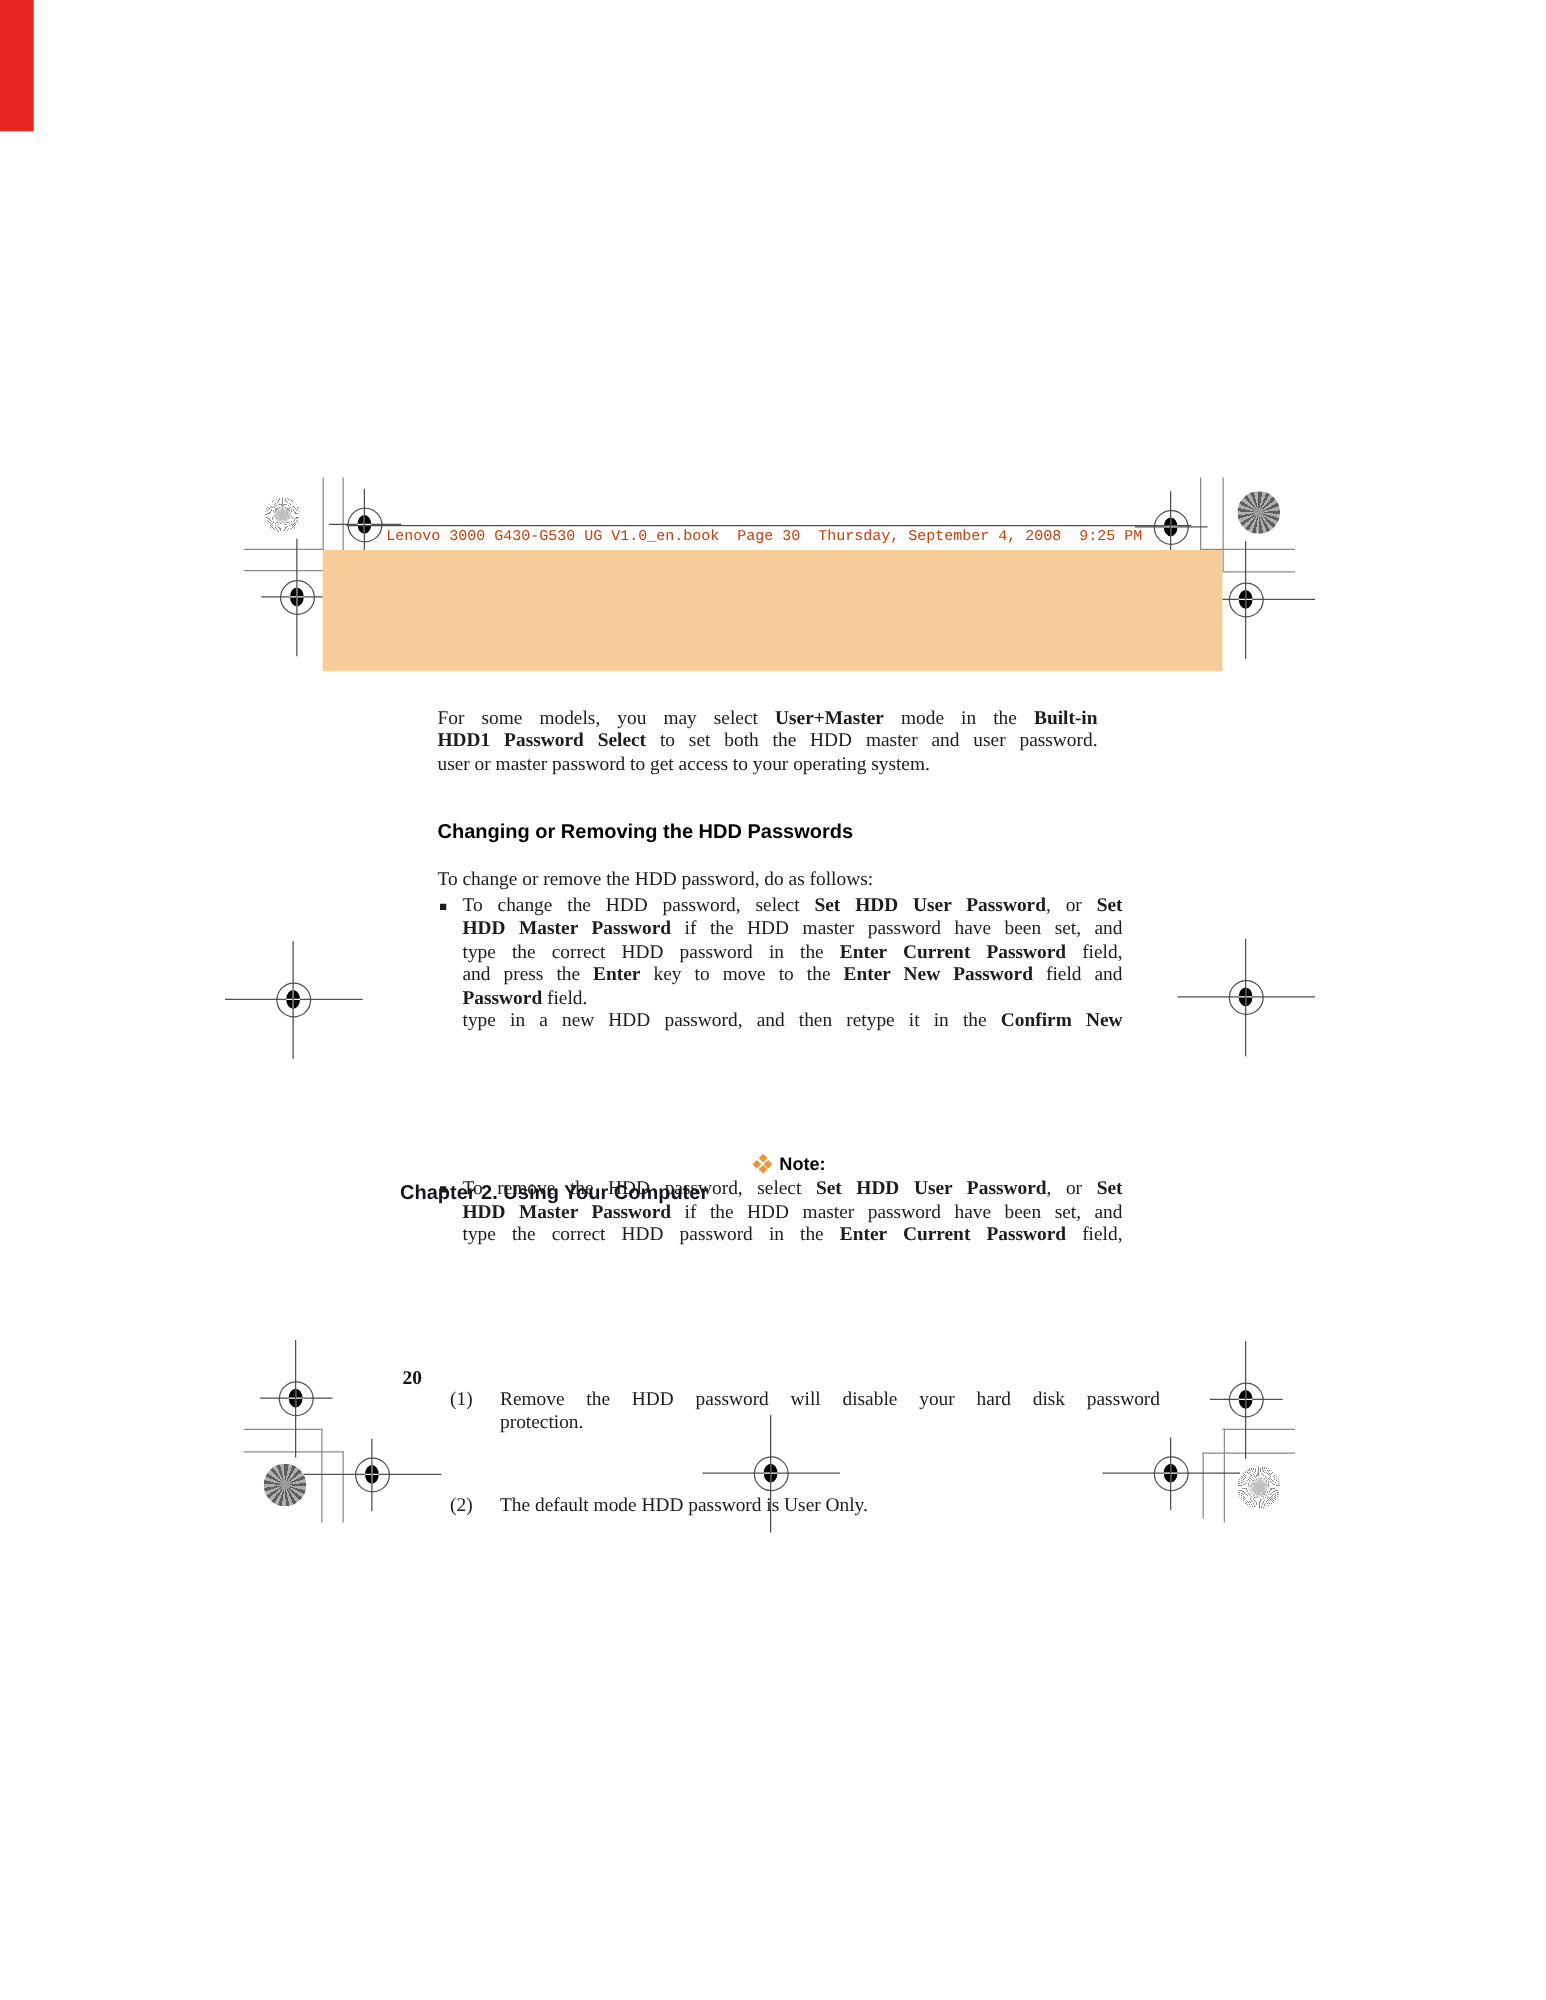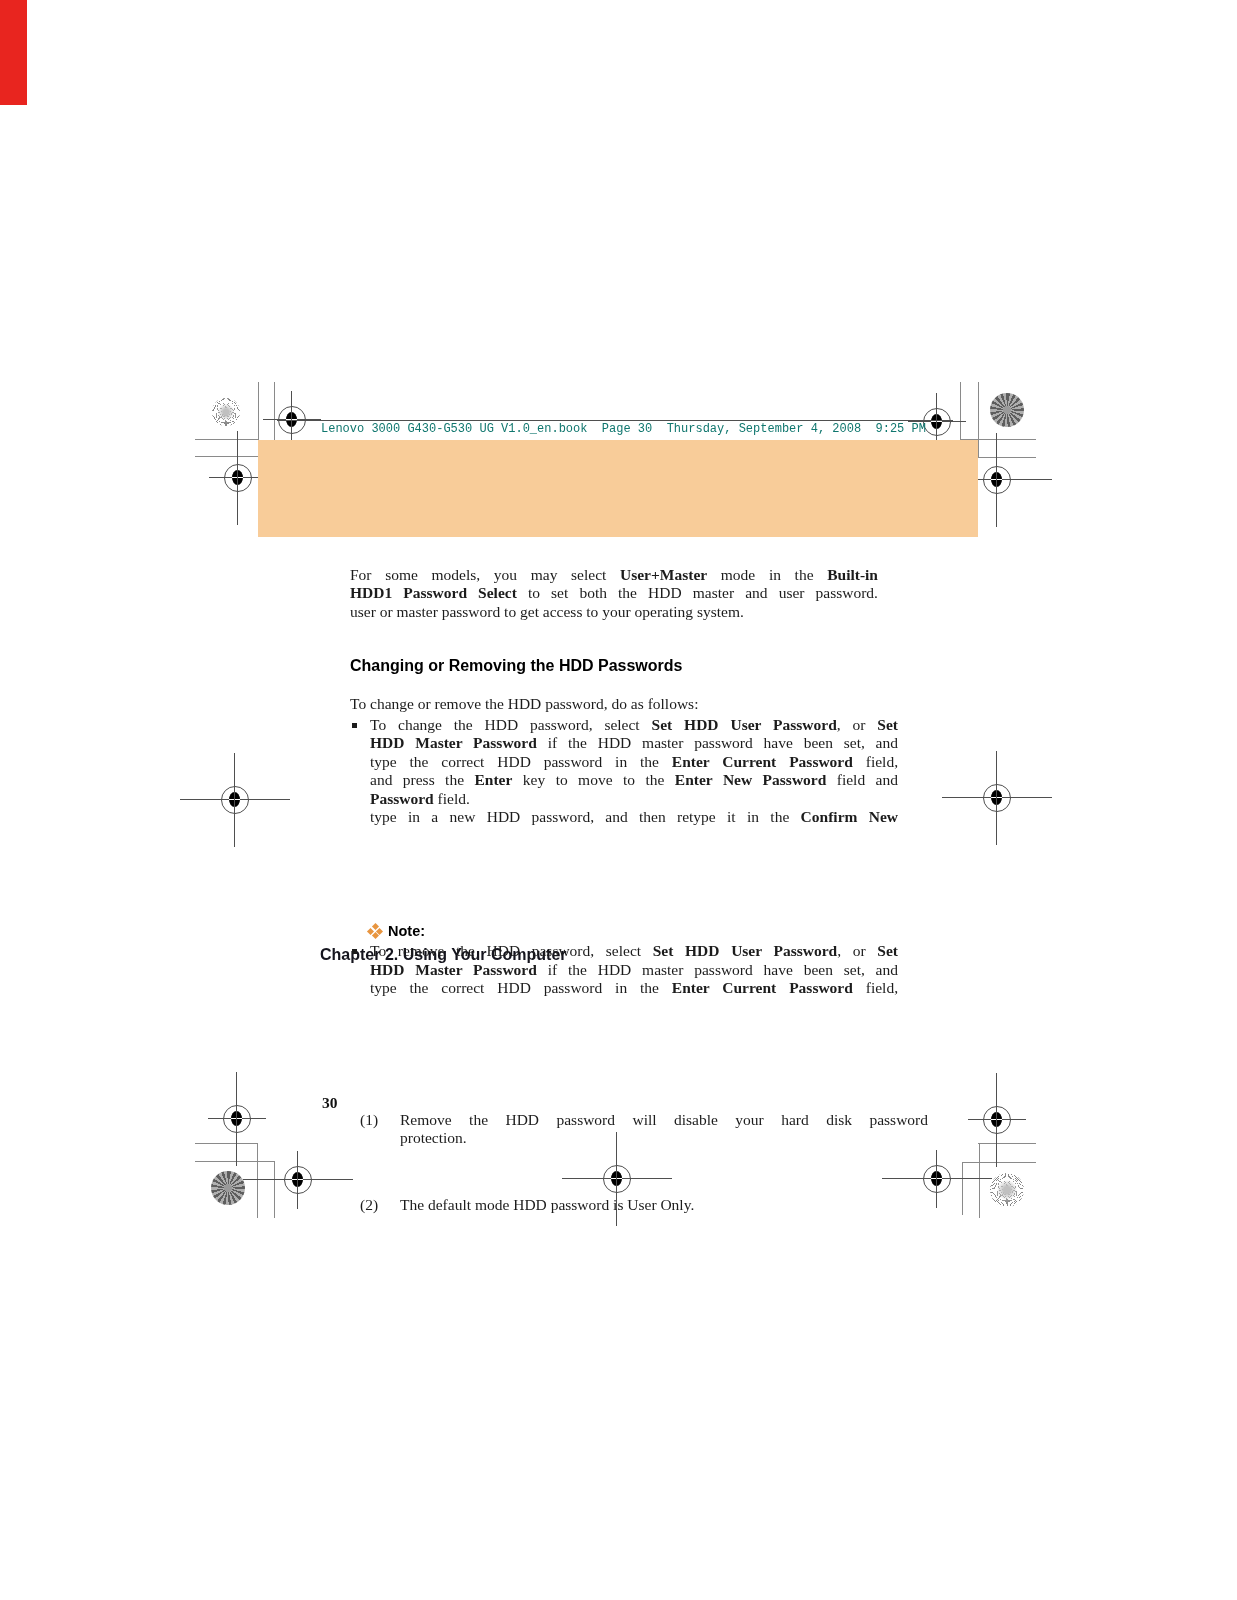--- a/index.html
+++ b/index.html
@@ -24,37 +24,37 @@
       radial-gradient(circle,#c0c0c0 0 14%, rgba(255,255,255,.15) 42%, rgba(255,255,255,0) 62%),
       repeating-conic-gradient(#868686 0deg 1.4deg, #ffffff 1.4deg 5.2deg);}
   .pinwheel{position:absolute;border-radius:50%;
     background:
       radial-gradient(circle,#9a9a9a 0 16%, rgba(255,255,255,0) 17%),
       repeating-conic-gradient(#5e5e5e 0deg 10deg, #aeaeae 10deg 21deg);}
   
   .redmark{position:absolute;left:0;top:0;width:27px;height:105px;background:#e8251f;}
   
   .hdr-rule{position:absolute;left:277px;top:420px;width:676px;height:1px;background:#4f4f4f;}
-  .hdr-text{position:absolute;left:321px;top:422px;font-family:"Liberation Mono",monospace;
-    font-size:12px;line-height:14px;color:#0f766e;white-space:pre;}
+  .hdr-text{position:absolute;left:309px;top:422px;font-family:"Liberation Mono",monospace;
+    font-size:12px;line-height:14px;color:#c2410c;white-space:pre;}
   
   .banner{position:absolute;left:258px;top:440px;width:720px;height:97px;background:#f8cc99;z-index:2;}
   .banner .label{position:absolute;left:62px;top:505px;font-family:"Liberation Sans",sans-serif;
     font-weight:bold;font-size:16px;line-height:20px;color:#15151e;position:absolute;}
   
   .col{position:absolute;left:350px;width:528px;z-index:3;}
   .tl{font-size:15.5px;line-height:18.4px;text-align:justify;}
   .tl.j{text-align-last:justify;}
   .tl.n{text-align:left;text-align-last:auto;}
   .tl b{font-weight:bold;}
   .heading{font-family:"Liberation Sans",sans-serif;font-weight:bold;font-size:16px;
     line-height:22px;color:#000;}
   .bullet-item{position:relative;padding-left:20px;}
   .bullet-item .sq{position:absolute;left:2px;top:7px;width:5px;height:5px;background:#1c1c1c;}
-  .note-head{font-family:"Liberation Sans",sans-serif;font-weight:bold;font-size:14.5px;line-height:18px;color:#000;}
+  .note-head{font-family:"Liberation Sans",sans-serif;font-weight:bold;font-size:14.5px;line-height:18px;color:#000;text-align:center;}
   .note-head .dia{display:inline-block;width:14px;height:14px;position:relative;top:2px;margin-right:6px;}
   .dia i{position:absolute;width:5px;height:5px;background:#e8953f;transform:rotate(45deg);}
   .dia i:nth-child(1){left:4.5px;top:0;}
   .dia i:nth-child(2){left:0;top:4.5px;}
   .dia i:nth-child(3){left:9px;top:4.5px;}
   .dia i:nth-child(4){left:4.5px;top:9px;}
   .note-item{position:relative;padding-left:50px;}
   .note-item .num{position:absolute;left:10px;top:0;}
   .pageno{position:absolute;left:322px;top:1094px;font-weight:bold;font-size:15.5px;color:#111;z-index:3;}
 </style>
@@ -164,13 +164,13 @@
   <span class="num tl">(1)</span>
   <div class="tl j"><span>Remove the HDD password will disable your hard disk password</span></div>
   <div class="tl n"><span>protection.</span></div>
 </div>
 
 <div class="col note-item" style="top:994px;">
   <span class="num tl">(2)</span>
   <div class="tl n"><span>The default mode HDD password is User Only.</span></div>
 </div>
 
-<div class="pageno">30</div>
+<div class="pageno">20</div>
 
 </body></html>

